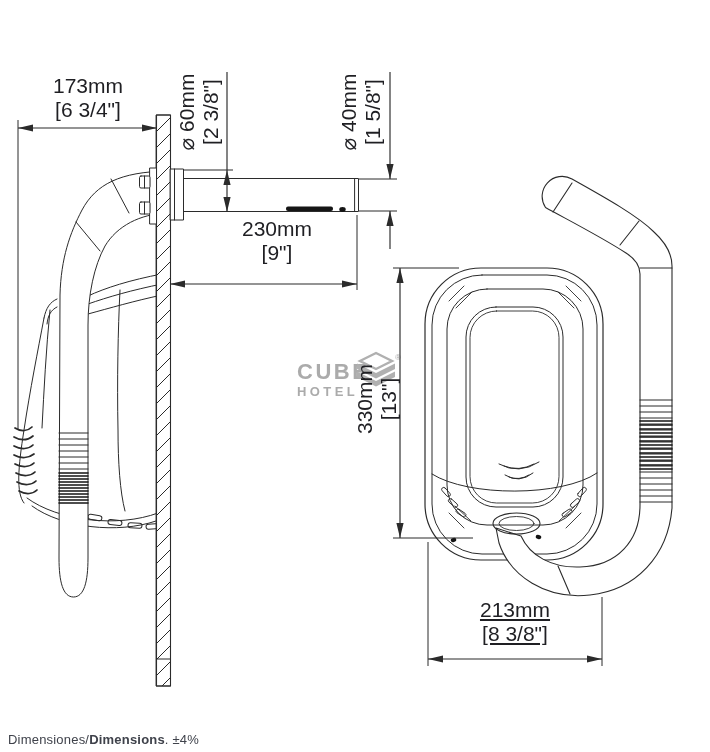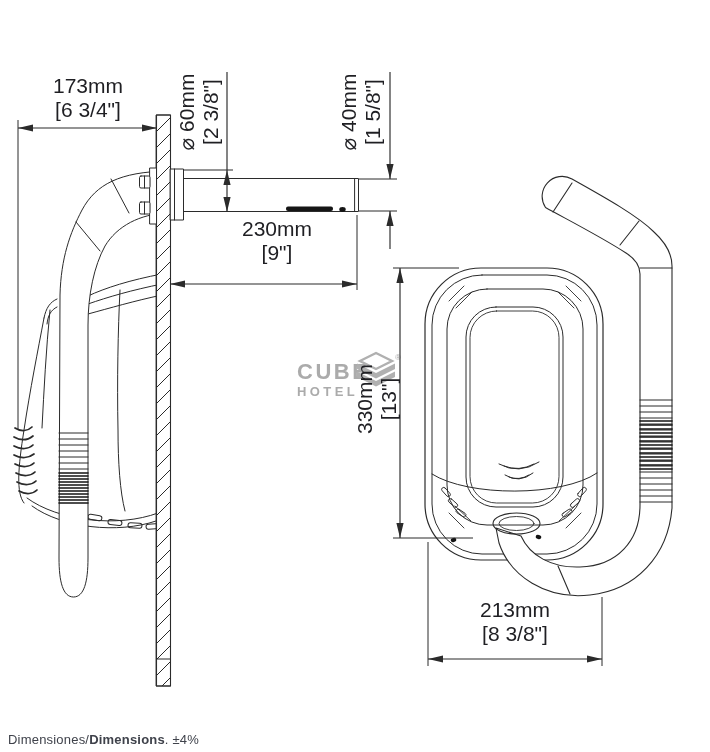--- a/index.html
+++ b/index.html
@@ -155,20 +155,20 @@
 <div class="dim" style="left:217px;top:216px;width:120px;height:50px;">
   <span>230mm</span>
   <span>[9"]</span>
 </div>
 
 <div class="dim rot" style="left:322px;top:375px;width:110px;height:48px;">
   <span>330mm</span>
   <span>[13"]</span>
 </div>
 
-<div class="dim" style="left:455px;top:597px;width:120px;height:50px;">
+<div class="dim" style="left:455px;top:597px;width:120px;height:50px;text-decoration:underline;">
   <span>213mm</span>
   <span>[8 3/8"]</span>
 </div>
 
 <div id="footer">
   <span>Dimensiones/</span><span class="b">Dimensions</span><span>. ±4%</span>
 </div>
 
 </body></html>

